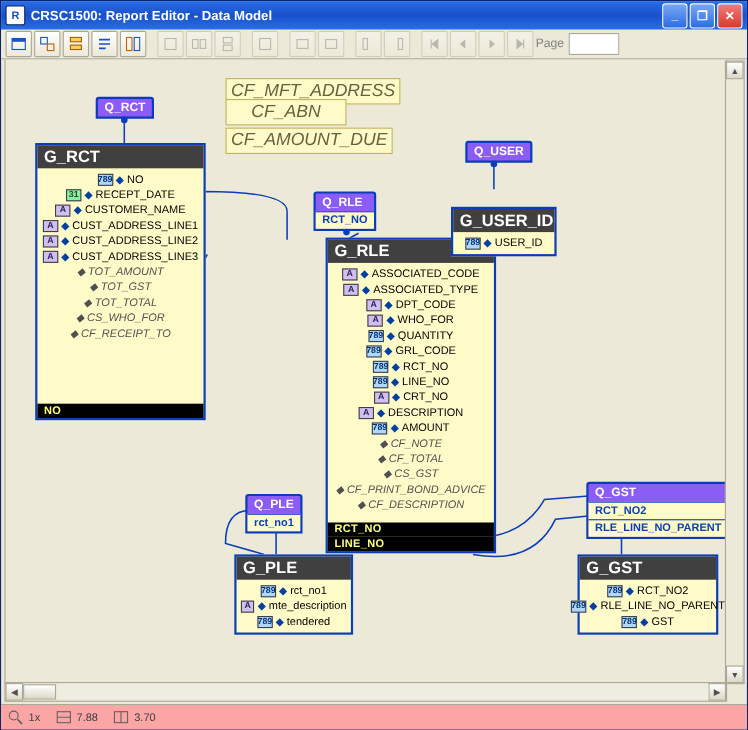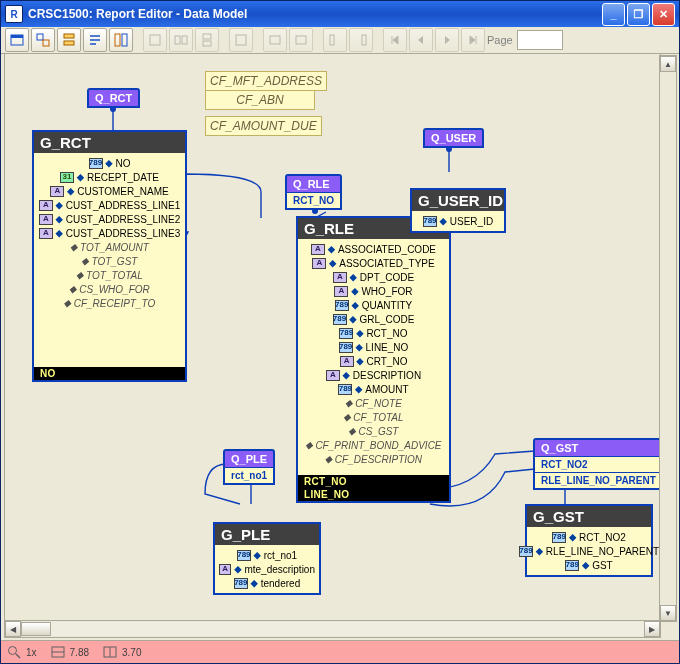--- a/index.html
+++ b/index.html
@@ -41,21 +41,21 @@
   .gpanel .gbody{padding:3px 4px;}
   .gpanel .gfoot{background:#000;color:#ffff80;font-weight:bold;padding:1px 6px;font-size:10px;letter-spacing:.3px;}
   .row{display:flex;align-items:center;gap:3px;height:14px;font-size:10px;white-space:nowrap;justify-content:center;}
   .row.formula span{font-style:italic;color:#505050;}
   .ibox{width:14px;height:11px;display:inline-flex;align-items:center;justify-content:center;font-size:8px;font-weight:bold;border:1px solid #404040;box-sizing:border-box;line-height:1;}
   .ibox.num{background:#b0d8ff;color:#003070;}
   .ibox.date{background:#86efac;color:#305000;}
   .ibox.str{background:#d0c0f0;color:#302060;}
   .arrow{color:#0040a0;font-size:9px;font-weight:bold;}
   
-  .fieldbox{position:absolute;border:1px solid #c0b060;background:#fffbc8;color:#6a6040;font-style:italic;font-size:12px;text-align:center;padding:2px 4px;min-width:100px;}
+  .fieldbox{position:absolute;border:1px solid #c0b060;background:#fffbc8;color:#6a6040;font-style:italic;font-size:16px;text-align:center;padding:2px 4px;min-width:100px;}
   
   svg.links{position:absolute;left:0;top:0;pointer-events:none;}
   .port{position:absolute;width:6px;height:6px;background:#0a3db8;border-radius:50%;}
 </style>
 </head>
 <body>
 
 <div class="window">
 
   <div class="titlebar">
@@ -345,21 +345,21 @@
         <div style="height:6px;"></div>
         <div class="gfoot">RCT_NO</div>
         <div class="gfoot">LINE_NO</div>
       </div>
 
       <div class="qnode" style="left:218px;top:395px;">
         <div class="qtitle">Q_PLE</div>
         <div class="qparam">rct_no1</div>
       </div>
 
-      <div class="gpanel" style="left:208px;top:468px;width:108px;">
+      <div class="gpanel" style="left:208px;top:450px;width:108px;">
         <div class="ghead">G_PLE</div>
         <div class="gbody" id="g_ple_body">
             <div class="row">
               <span class="ibox num">789</span>
               <span class="arrow">◆</span>
               <span>rct_no1</span>
             </div>
             <div class="row">
               <span class="ibox str">A</span>
               <span class="arrow">◆</span>

